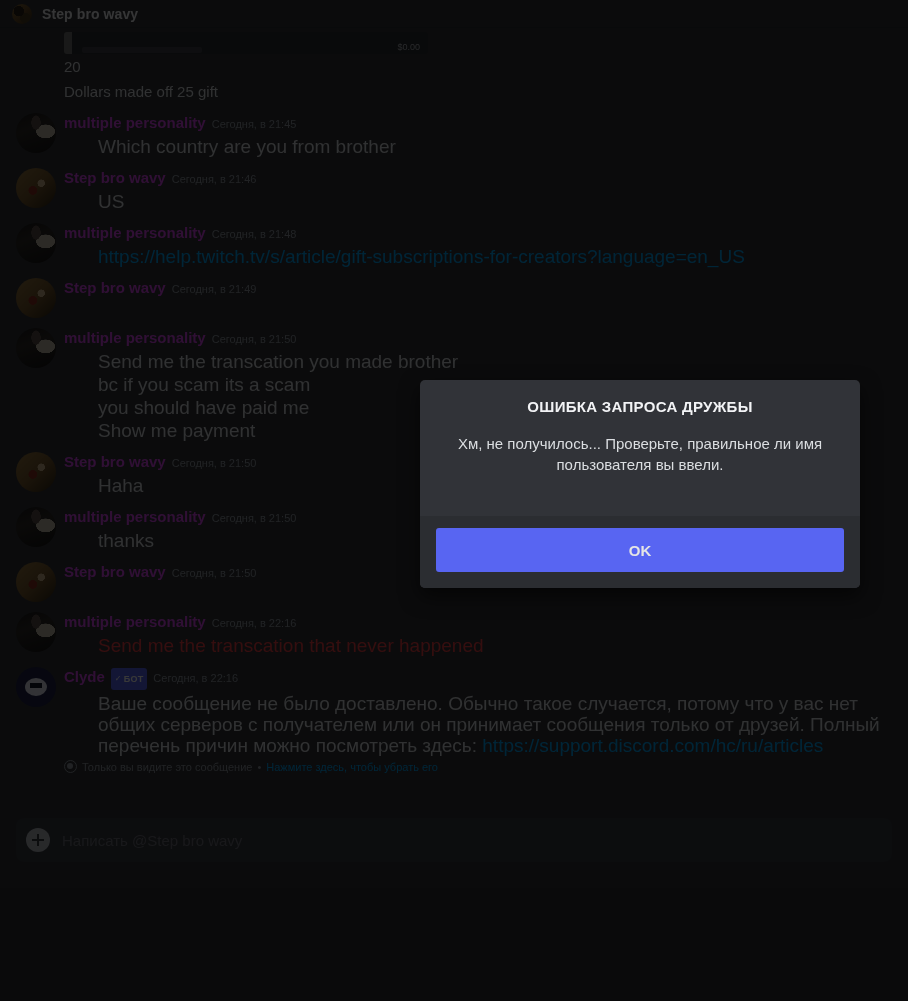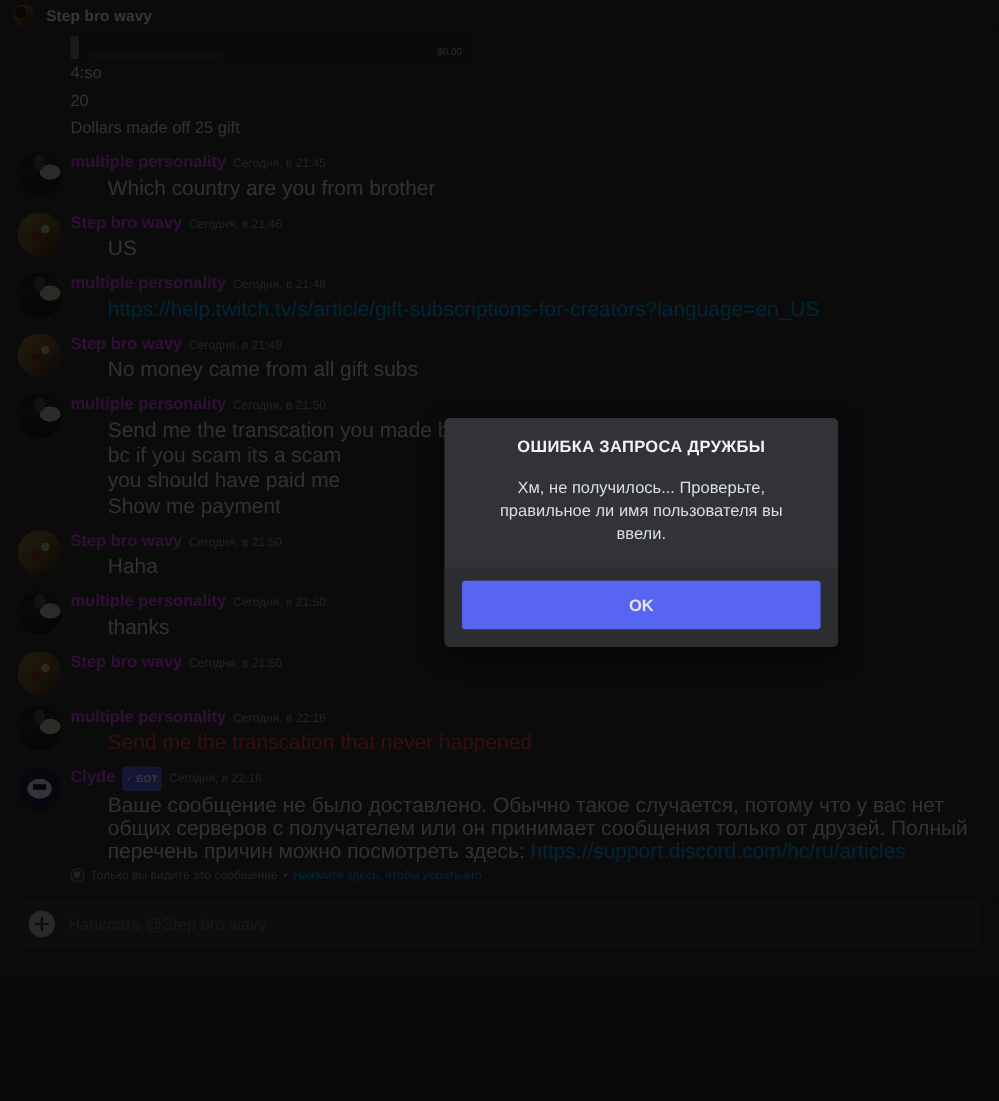--- a/index.html
+++ b/index.html
@@ -216,22 +216,22 @@
     font-size: 15px; color: #6d6f78;
   }
 
   
   #scrim {
     position: absolute; inset: 0;
     background: rgba(0,0,0,0.0);
   }
   .modal {
     position: absolute;
-    left: 404px; top: 380px;
-    width: 358px; height: 208px;
+    left: 420px; top: 380px;
+    width: 440px; height: 208px;
     background: #313338;
     border-radius: 5px;
     box-shadow: 0 8px 20px rgba(0,0,0,.6);
     display: flex; flex-direction: column;
     overflow: hidden;
   }
   .modal-body {
     padding: 18px 20px 16px;
     flex: 1 1 auto;
     text-align: center;
@@ -270,21 +270,20 @@
   </div>
 
   <div class="messages">
 
     <div class="embed-strip">
       <div class="embed-line"></div>
       <div class="embed-amount">$0.00</div>
     </div>
 
     <div>
-      <div class="cont-line">4:so</div>
       <div class="cont-line">20</div>
       <div class="cont-line">Dollars made off 25 gift</div>
     </div>
 
     <div class="msg">
       <div class="avatar a-mp"></div>
       <div class="body">
         <div class="msg-head">
           <span class="author">multiple personality</span>
           <span class="timestamp">Сегодня, в 21:45</span>
@@ -315,21 +314,20 @@
       </div>
     </div>
 
     <div class="msg">
       <div class="avatar a-sb"></div>
       <div class="body">
         <div class="msg-head">
           <span class="author">Step bro wavy</span>
           <span class="timestamp">Сегодня, в 21:49</span>
         </div>
-        <div class="line">No money came from all gift subs</div>
       </div>
     </div>
 
     <div class="msg">
       <div class="avatar a-mp"></div>
       <div class="body">
         <div class="msg-head">
           <span class="author">multiple personality</span>
           <span class="timestamp">Сегодня, в 21:50</span>
         </div>

